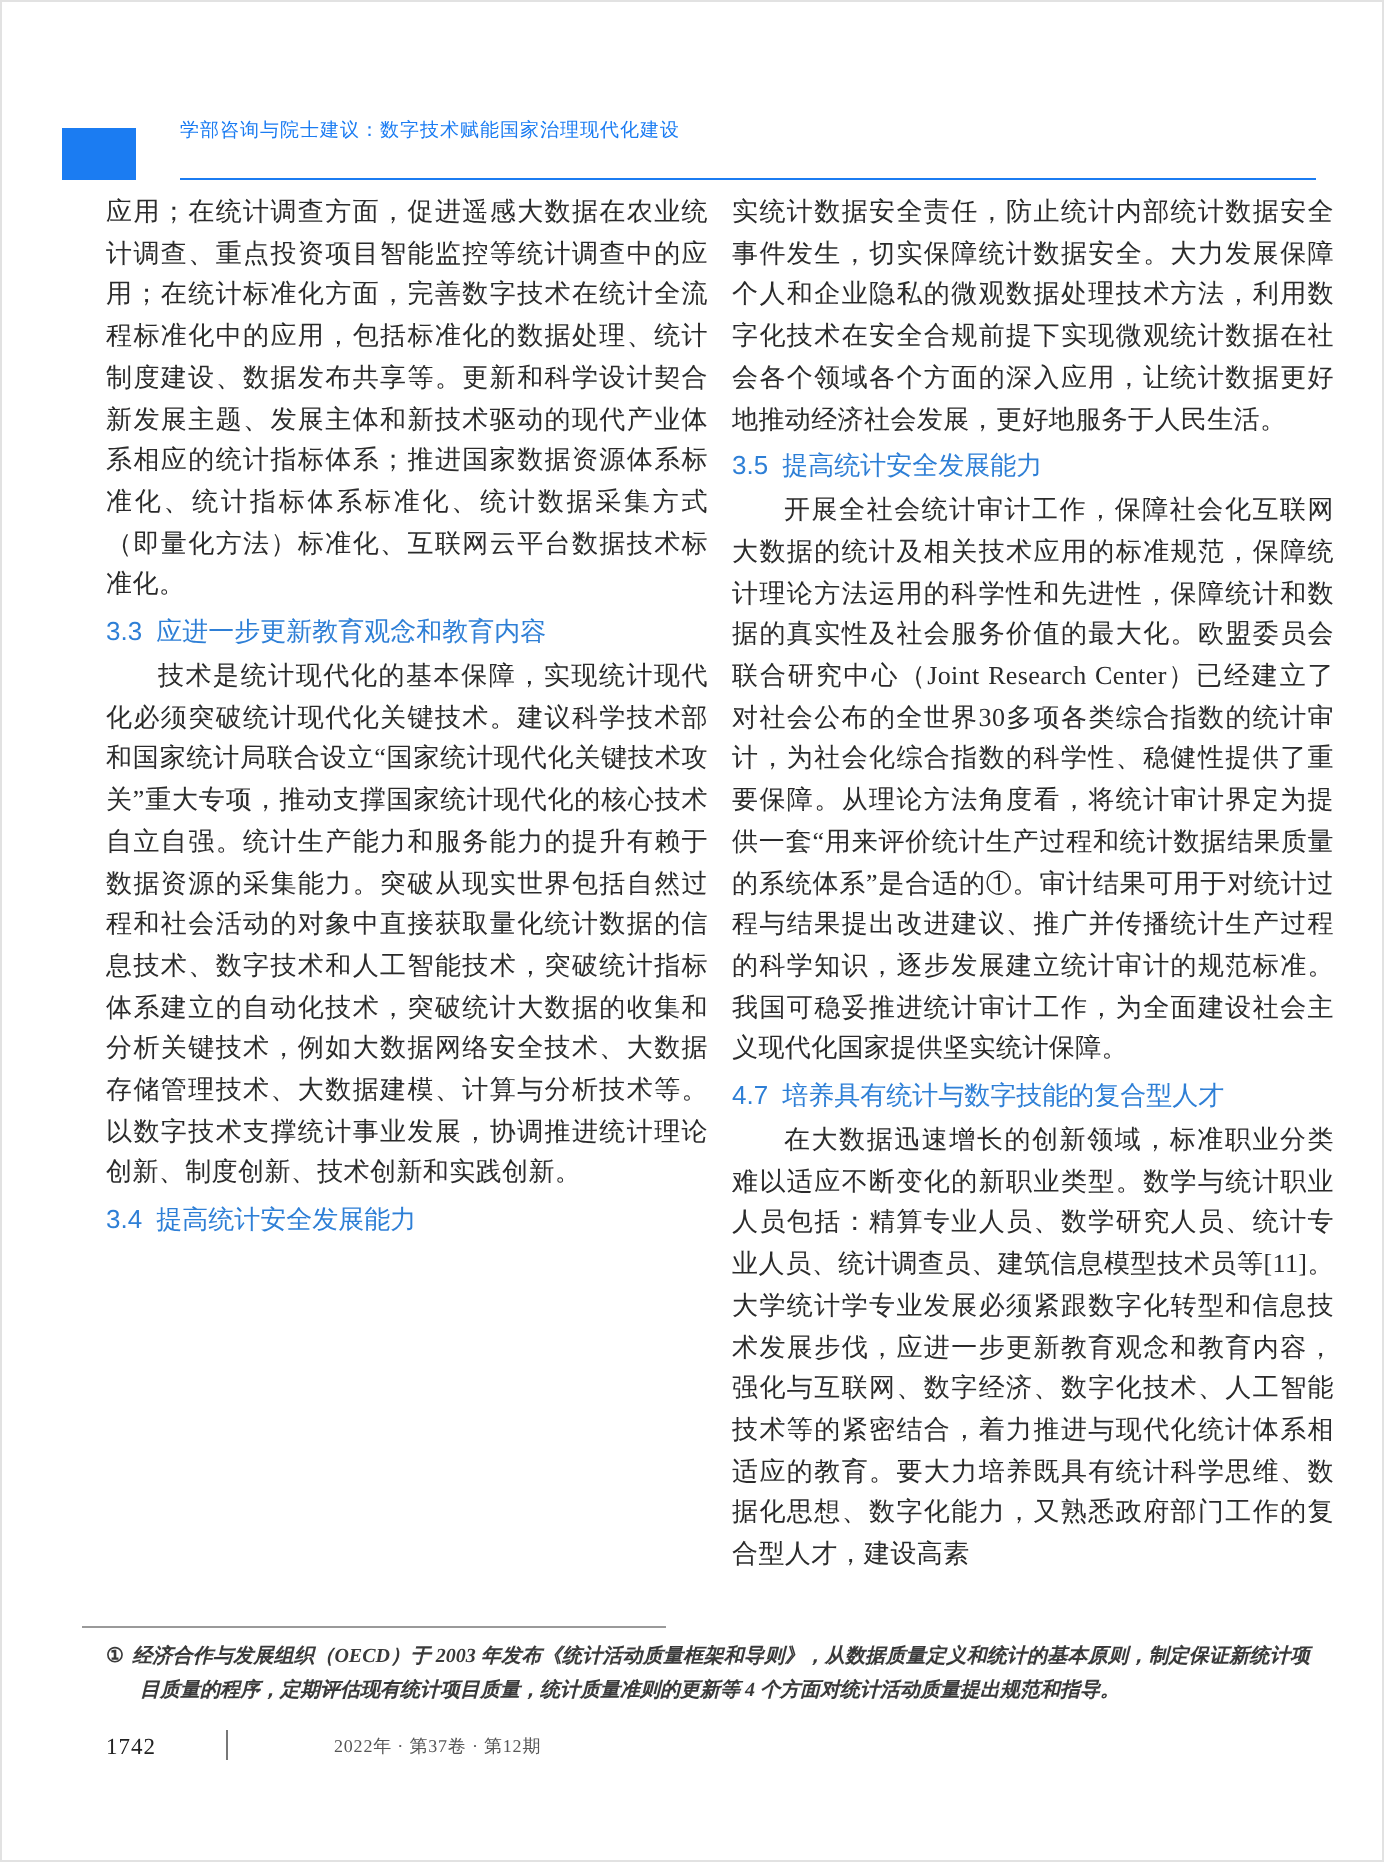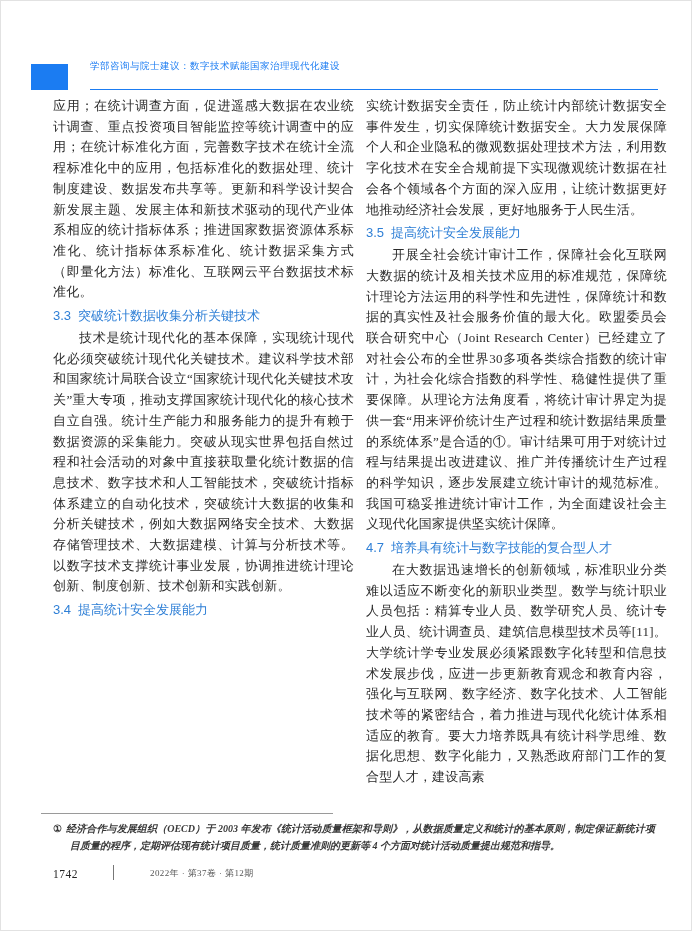--- a/index.html
+++ b/index.html
@@ -65,40 +65,40 @@
   
   .footer{
     position:absolute;top:864px;left:52px;
     display:flex;align-items:flex-end;gap:29px;
   }
   .pageno{font-size:11.5px;color:#222;letter-spacing:.5px;}
   .footer-divider{
     width:1px;height:15px;background:#777;
     margin:0 7px 0 6px;
   }
-  .issue{font-size:9px;color:#555;letter-spacing:.4px;}
+  .issue{font-size:9px;color:#555;letter-spacing:.4px;margin-left:17px;}
 </style>
 </head>
 <body>
 
 <div class="page">
 
   <div class="header">
     <div class="header-accent"></div>
     <div class="header-line">
       <span class="header-title">学部咨询与院士建议：数字技术赋能国家治理现代化建设</span>
     </div>
   </div>
 
   <div class="content">
 
     <div class="col">
       <p class="para">应用；在统计调查方面，促进遥感大数据在农业统计调查、重点投资项目智能监控等统计调查中的应用；在统计标准化方面，完善数字技术在统计全流程标准化中的应用，包括标准化的数据处理、统计制度建设、数据发布共享等。更新和科学设计契合新发展主题、发展主体和新技术驱动的现代产业体系相应的统计指标体系；推进国家数据资源体系标准化、统计指标体系标准化、统计数据采集方式（即量化方法）标准化、互联网云平台数据技术标准化。</p>
       <div class="heading">
-        <span class="hnum">3.3</span><span class="htitle">突破统计数据收集分析关键技术</span>
+        <span class="hnum">3.3</span><span class="htitle">应进一步更新教育观念和教育内容</span>
       </div>
       <p class="para ind">技术是统计现代化的基本保障，实现统计现代化必须突破统计现代化关键技术。建议科学技术部和国家统计局联合设立“国家统计现代化关键技术攻关”重大专项，推动支撑国家统计现代化的核心技术自立自强。统计生产能力和服务能力的提升有赖于数据资源的采集能力。突破从现实世界包括自然过程和社会活动的对象中直接获取量化统计数据的信息技术、数字技术和人工智能技术，突破统计指标体系建立的自动化技术，突破统计大数据的收集和分析关键技术，例如大数据网络安全技术、大数据存储管理技术、大数据建模、计算与分析技术等。以数字技术支撑统计事业发展，协调推进统计理论创新、制度创新、技术创新和实践创新。</p>
       <div class="heading">
         <span class="hnum">3.4</span><span class="htitle">提高统计安全发展能力</span>
       </div>
     </div>
 
     <div class="col">
       <p class="para">实统计数据安全责任，防止统计内部统计数据安全事件发生，切实保障统计数据安全。大力发展保障个人和企业隐私的微观数据处理技术方法，利用数字化技术在安全合规前提下实现微观统计数据在社会各个领域各个方面的深入应用，让统计数据更好地推动经济社会发展，更好地服务于人民生活。</p>
       <div class="heading">

